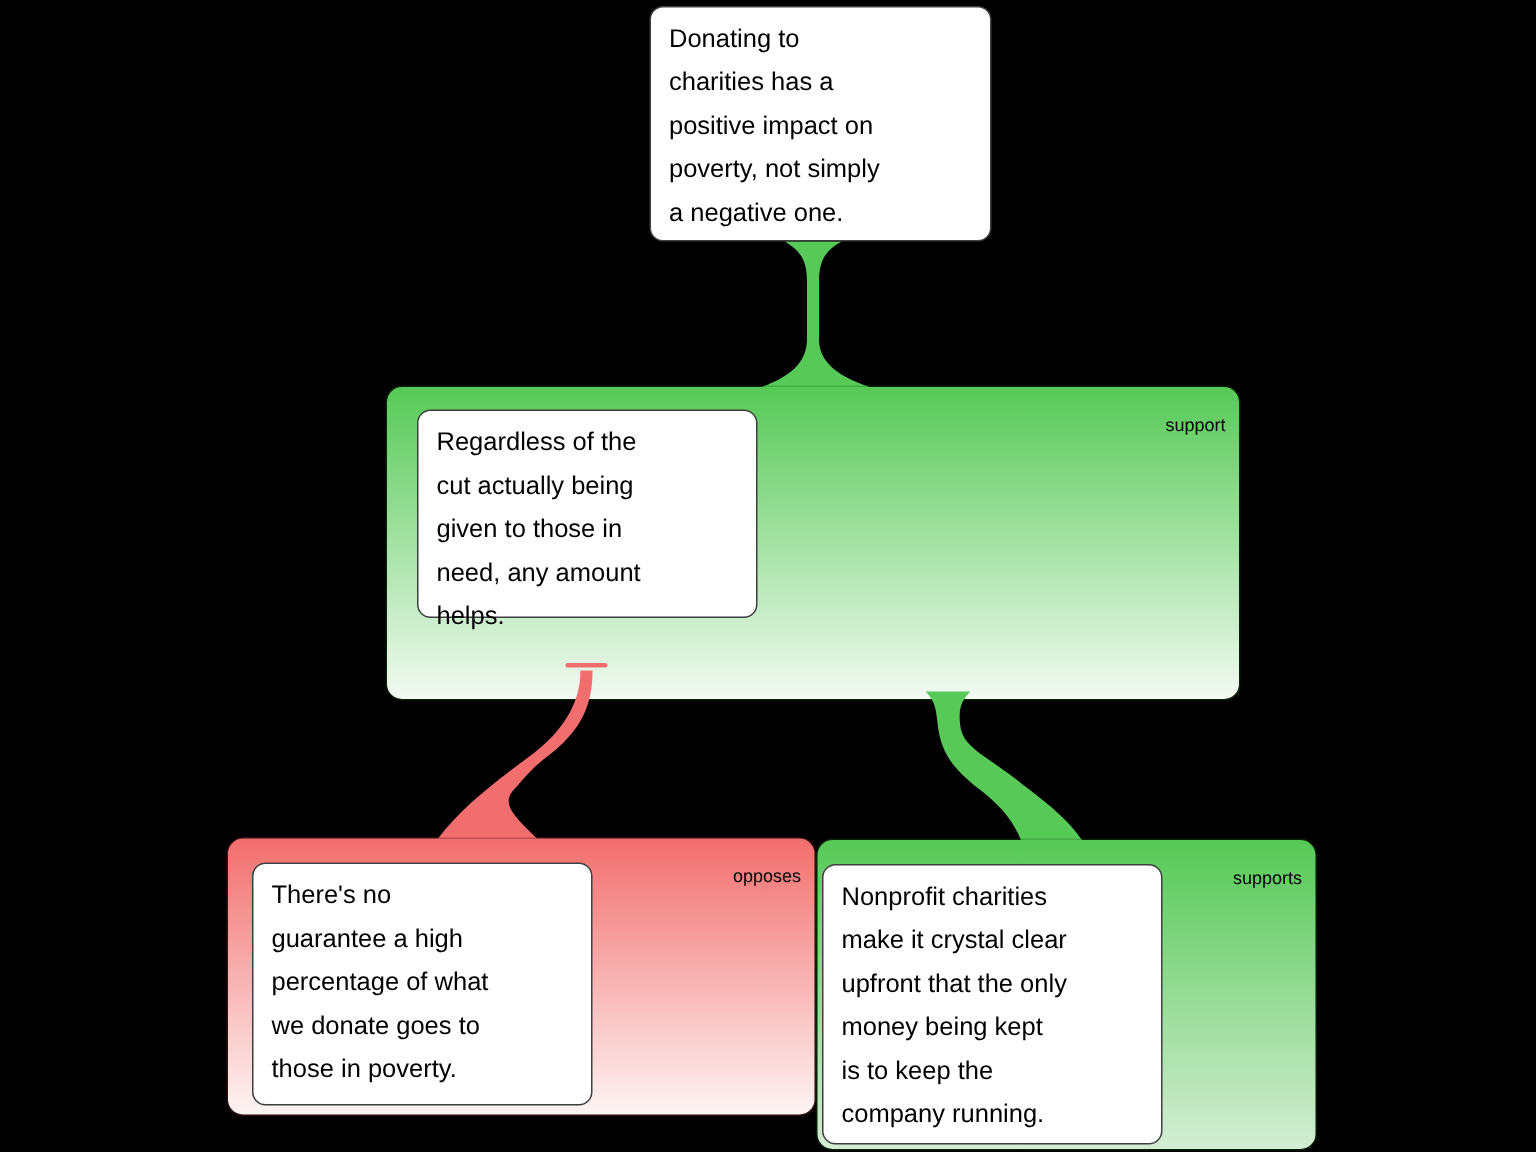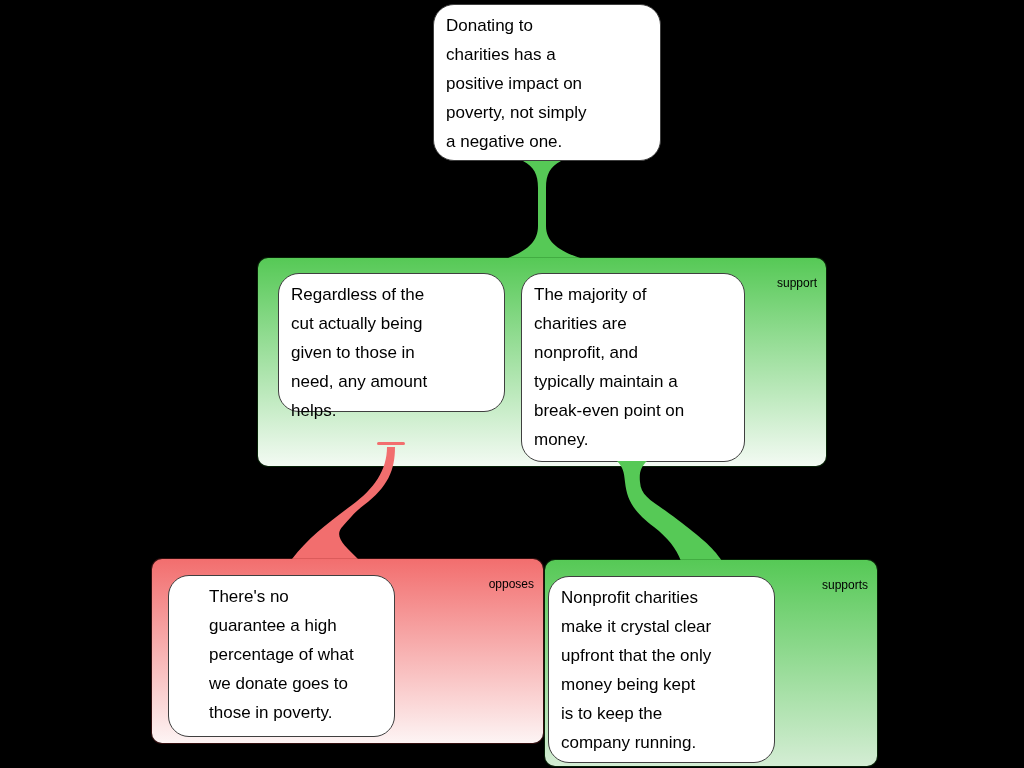--- a/index.html
+++ b/index.html
@@ -20,21 +20,21 @@
     left: 0;
     top: 0;
     width: 1024px;
     height: 768px;
     pointer-events: none;
   }
   .node {
     position: absolute;
     background: #ffffff;
     border: 1px solid #3f3f3f;
-    border-radius: 21px;
+    border-radius: 9px;
     color: #000000;
     box-sizing: border-box;
   }
   .node-text {
     padding: 6px 12px;
     font-size: 17px;
     line-height: 29px;
     white-space: pre-line;
     color: #000000;
   }
@@ -61,21 +61,21 @@
     box-shadow: 0 0 0 1px rgba(170, 50, 50, 0.30);
   }
   .supports-group {
     left: 545px; top: 560px; width: 332px; height: 206px;
     background: linear-gradient(#56c956, #d4edd4);
     box-shadow: 0 0 0 1px rgba(20, 110, 20, 0.30);
   }
   .top-claim  { left: 433px; top: 4px;  width: 228px; height: 157px; }
   .premise-a  { left: 20px;  top: 15px; width: 227px; height: 139px; }
   .premise-b  { left: 263px; top: 15px; width: 224px; height: 189px; }
-  .objection-node   { left: 16px; top: 16px; width: 227px; height: 162px; padding-left: 28px; }
+  .objection-node   { left: 16px; top: 16px; width: 227px; height: 162px; }
   .sub-support-node { left: 3px; top: 16px; width: 227px; height: 187px; }
 </style>
 </head>
 <body>
 
 <div class="canvas">
 
   <svg class="layer" viewBox="0 0 1024 768">
     <path fill="#56c956" d="M 523,161
          C 534,167 538,174 538,188
@@ -97,28 +97,20 @@
   </div>
 
   <div class="group support-group">
     <span class="group-label">support</span>
     <div class="node premise-a">
       <div class="node-text">Regardless of the
 cut actually being
 given to those in
 need, any amount
 helps.</div>
-    </div>
-    <div class="node premise-b">
-      <div class="node-text">The majority of
-charities are
-nonprofit, and
-typically maintain a
-break-even point on
-money.</div>
     </div>
   </div>
 
   <svg class="layer" viewBox="0 0 1024 768">
     <rect x="377" y="442" width="28" height="3" rx="1.5" fill="#f26e6e"></rect>
     <path fill="#f26e6e" d="M 387,447
          C 387,470 374,489 352,505
          C 329,522 308,538 292,559
          L 358,559
          C 344,545 333,536 343,526

